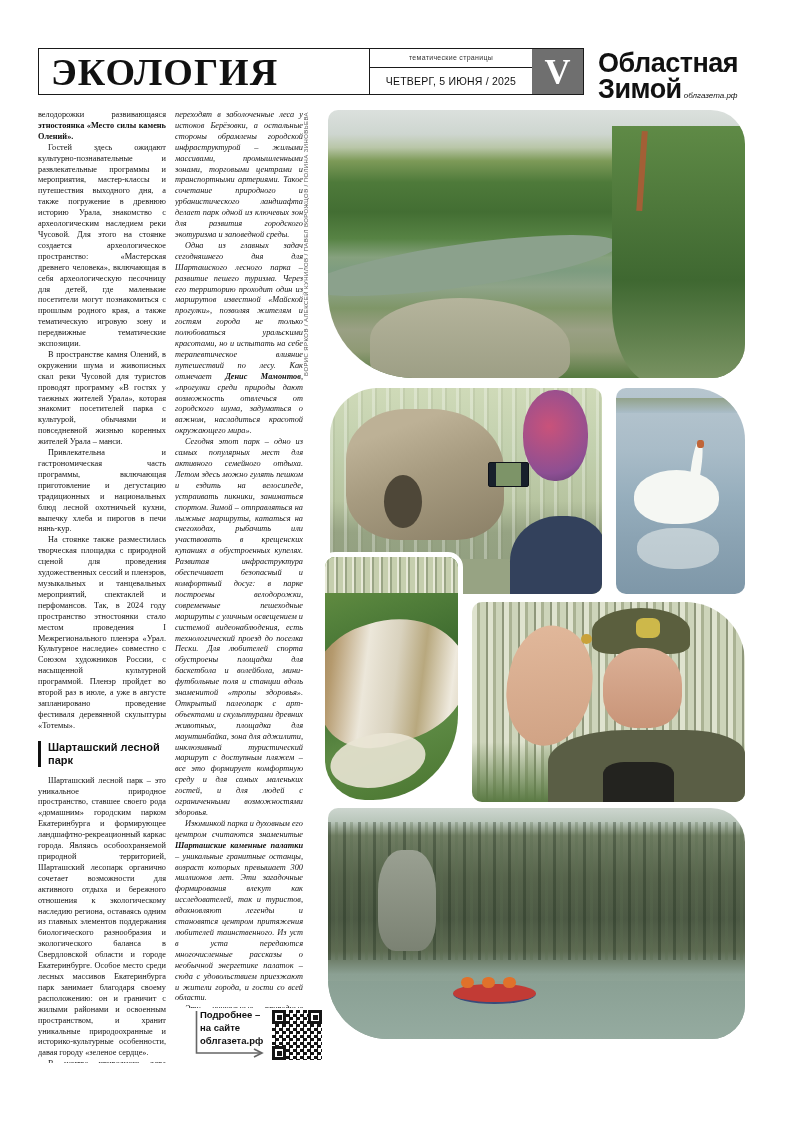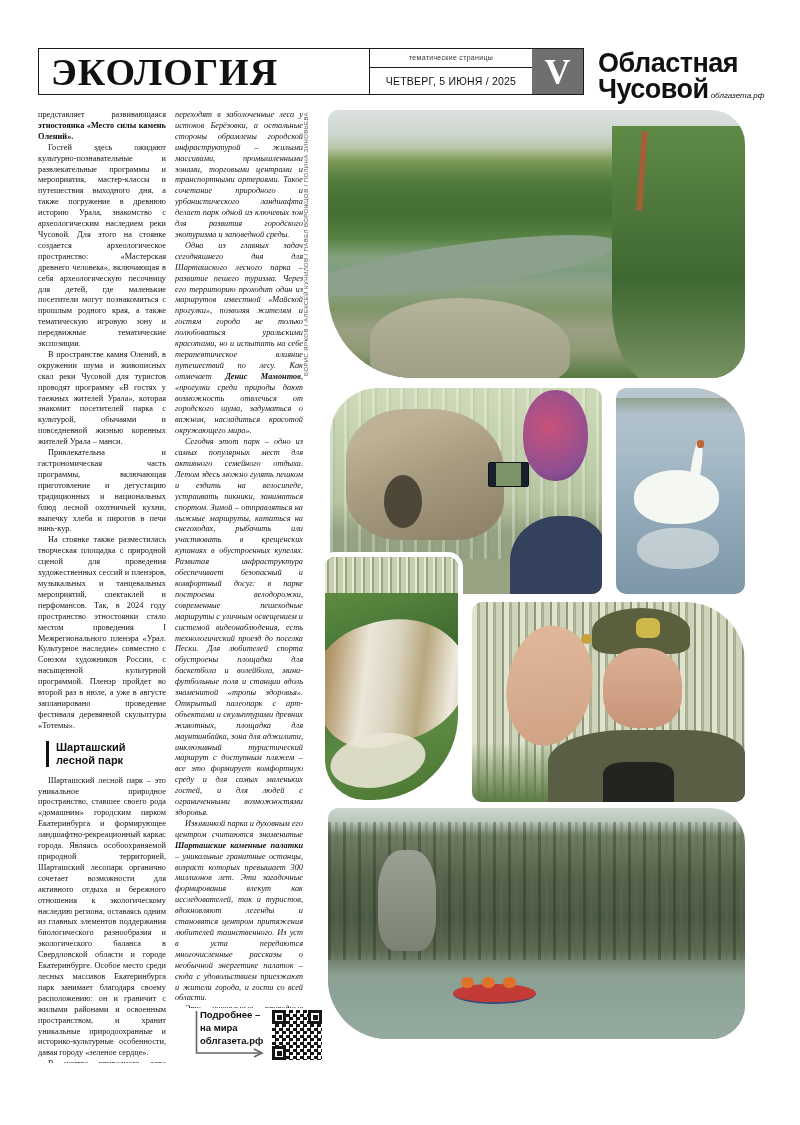--- a/index.html
+++ b/index.html
@@ -20,21 +20,21 @@
             font-weight:bold;font-size:27px;line-height:26px;letter-spacing:-.5px;}
   .mh-site{font-size:8px;font-weight:normal;font-style:italic;letter-spacing:0;margin-left:2px;}
   
   .col{position:absolute;top:110px;width:128px;font-size:8.3px;line-height:10.9px;text-align:justify;overflow:hidden;}
   #col1{left:38px;height:953px;}
   #col2{left:175px;height:898px;font-style:italic;}
   .col p{margin:0;}
   .col p.ind{text-indent:10px;}
   .col .b{font-weight:bold;}
   .subhead{font-family:"Liberation Sans",sans-serif;font-size:11px;line-height:13px;font-weight:bold;
-           border-left:3px solid #111;padding-left:7px;margin:9px 8px;text-align:left;}
+           border-left:3px solid #111;padding-left:7px;margin:9px 0;text-align:left;}
   
   .credit{position:absolute;left:303px;top:112px;writing-mode:vertical-rl;transform:rotate(180deg);
           font-family:"Liberation Sans",sans-serif;font-size:6px;letter-spacing:.4px;color:#555;white-space:nowrap;}
   
   .photo{position:absolute;overflow:hidden;}
   .photo>div{position:absolute;}
   #ph-river{left:328px;top:110px;width:417px;height:268px;border-radius:10px 34px 34px 85px;
     background:linear-gradient(180deg,#dbe0dd 0%,#ced6d0 9%,#b9c6a8 14%,#7d9a58 19%,#4e7a3a 27%,#436e33 38%,#578344 48%,#86a17e 55%,#7d9c80 60%,#8fa489 66%,#7f9668 74%,#9aa084 82%,#8f9a75 90%,#55793f 100%);}
   #ph-river .river-bend{left:-5%;top:50%;width:75%;height:16%;background:#8ba18c;border-radius:50%;transform:rotate(-8deg);}
   #ph-river .rocks-fg{left:10%;bottom:-4%;width:48%;height:34%;background:linear-gradient(180deg,#b5b49c,#9a9c82);border-radius:45% 55% 30% 30%;}
@@ -104,25 +104,25 @@
     <div class="hb-title">ЭКОЛОГИЯ</div>
     <div class="hb-mid">
       <div class="hb-kicker">тематические страницы</div>
       <div class="hb-date">ЧЕТВЕРГ, 5 ИЮНЯ / 2025</div>
     </div>
     <div class="hb-page">V</div>
   </div>
 
   <div class="masthead">
     <div>Областная</div>
-    <div><span>Чусовой</span><span class="mh-site">облгазета.рф</span></div>
+    <div><span>Зимой</span><span class="mh-site">облгазета.рф</span></div>
   </div>
 
   <div class="col" id="col1">
-      <p><span>представляет развивающаяся </span><span class="b">этностоянка «Место силы камень Олений».</span></p>
+      <p><span>велодорожки развивающаяся </span><span class="b">этностоянка «Место силы камень Олений».</span></p>
       <p class="ind"><span>Гостей здесь ожидают культурно-познавательные и развлекательные программы и мероприятия, мастер-классы и путешествия выходного дня, а также погружение в древнюю историю Урала, знакомство с археологическим наследием реки Чусовой. Для этого на стоянке создается археологическое пространство: «Мастерская древнего человека», включающая в себя археологическую песочницу для детей, где маленькие посетители могут познакомиться с прошлым родного края, а также тематическую игровую зону и передвижные тематические экспозиции.</span></p>
       <p class="ind"><span>В пространстве камня Олений, в окружении шума и живописных скал реки Чусовой для туристов проводят программу «В гостях у таежных жителей Урала», которая знакомит посетителей парка с культурой, обычаями и повседневной жизнью коренных жителей Урала – манси.</span></p>
       <p class="ind"><span>Привлекательна и гастрономическая часть программы, включающая приготовление и дегустацию традиционных и национальных блюд лесной охотничьей кухни, выпечку хлеба и пирогов в печи нянь-кур.</span></p>
       <p class="ind"><span>На стоянке также разместилась творческая площадка с природной сценой для проведения художественных сессий и пленэров, музыкальных и танцевальных мероприятий, спектаклей и перфомансов. Так, в 2024 году пространство этностоянки стало местом проведения I Межрегионального пленэра «Урал. Культурное наследие» совместно с Союзом художников России, с насыщенной культурной программой. Пленэр пройдет во второй раз в июле, а уже в августе запланировано проведение фестиваля деревянной скульптуры «Тотемы».</span></p>
       <h2 class="subhead">Шарташский лесной парк</h2>
       <p class="ind"><span>Шарташский лесной парк – это уникальное природное пространство, ставшее своего рода «домашним» городским парком Екатеринбурга и формирующее ландшафтно-рекреационный каркас города. Являясь особоохраняемой природной территорией, Шарташский лесопарк органично сочетает возможности для активного отдыха и бережного отношения к экологическому наследию региона, оставаясь одним из главных элементов поддержания биологического разнообразия и экологического баланса в Свердловской области и городе Екатеринбурге. Особое место среди лесных массивов Екатеринбурга парк занимает благодаря своему расположению: он и граничит с жилыми районами и освоенным пространством, и хранит уникальные природоохранные и историко-культурные особенности, давая городу «зеленое сердце».</span></p>
       <p class="ind"><span>В центре природного ядра лесного парка лежит уникальное верховое </span></p>
     </div>
   <div class="col" id="col2">
       <p><span>переходят в заболоченные леса у истоков Берёзовки, а остальные стороны обрамлены городской инфраструктурой – жилыми массивами, промышленными зонами, торговыми центрами и транспортными артериями. Такое сочетание природного и урбанистического ландшафта делает парк одной из ключевых зон для развития городского экотуризма и заповедной среды.</span></p>
@@ -181,21 +181,21 @@
     <div class="vest v3"></div>
   </div>
 
   <div class="more">
     <svg width="76" height="50" viewBox="0 0 76 50">
       <polyline points="1.5,0 1.5,42 66,42" fill="none" stroke="#666" stroke-width="1.6"></polyline>
       <polyline points="59,38 67,42 59,46" fill="none" stroke="#666" stroke-width="1.6"></polyline>
     </svg>
     <div class="more-text">
       <div>Подробнее –</div>
-      <div>на мира</div>
+      <div>на сайте</div>
       <div>облгазета.рф</div>
     </div>
     <div class="qr">
       <div class="qr-inner"></div>
       <div class="f tl"></div>
       <div class="f tr"></div>
       <div class="f bl"></div>
     </div>
   </div>
 

